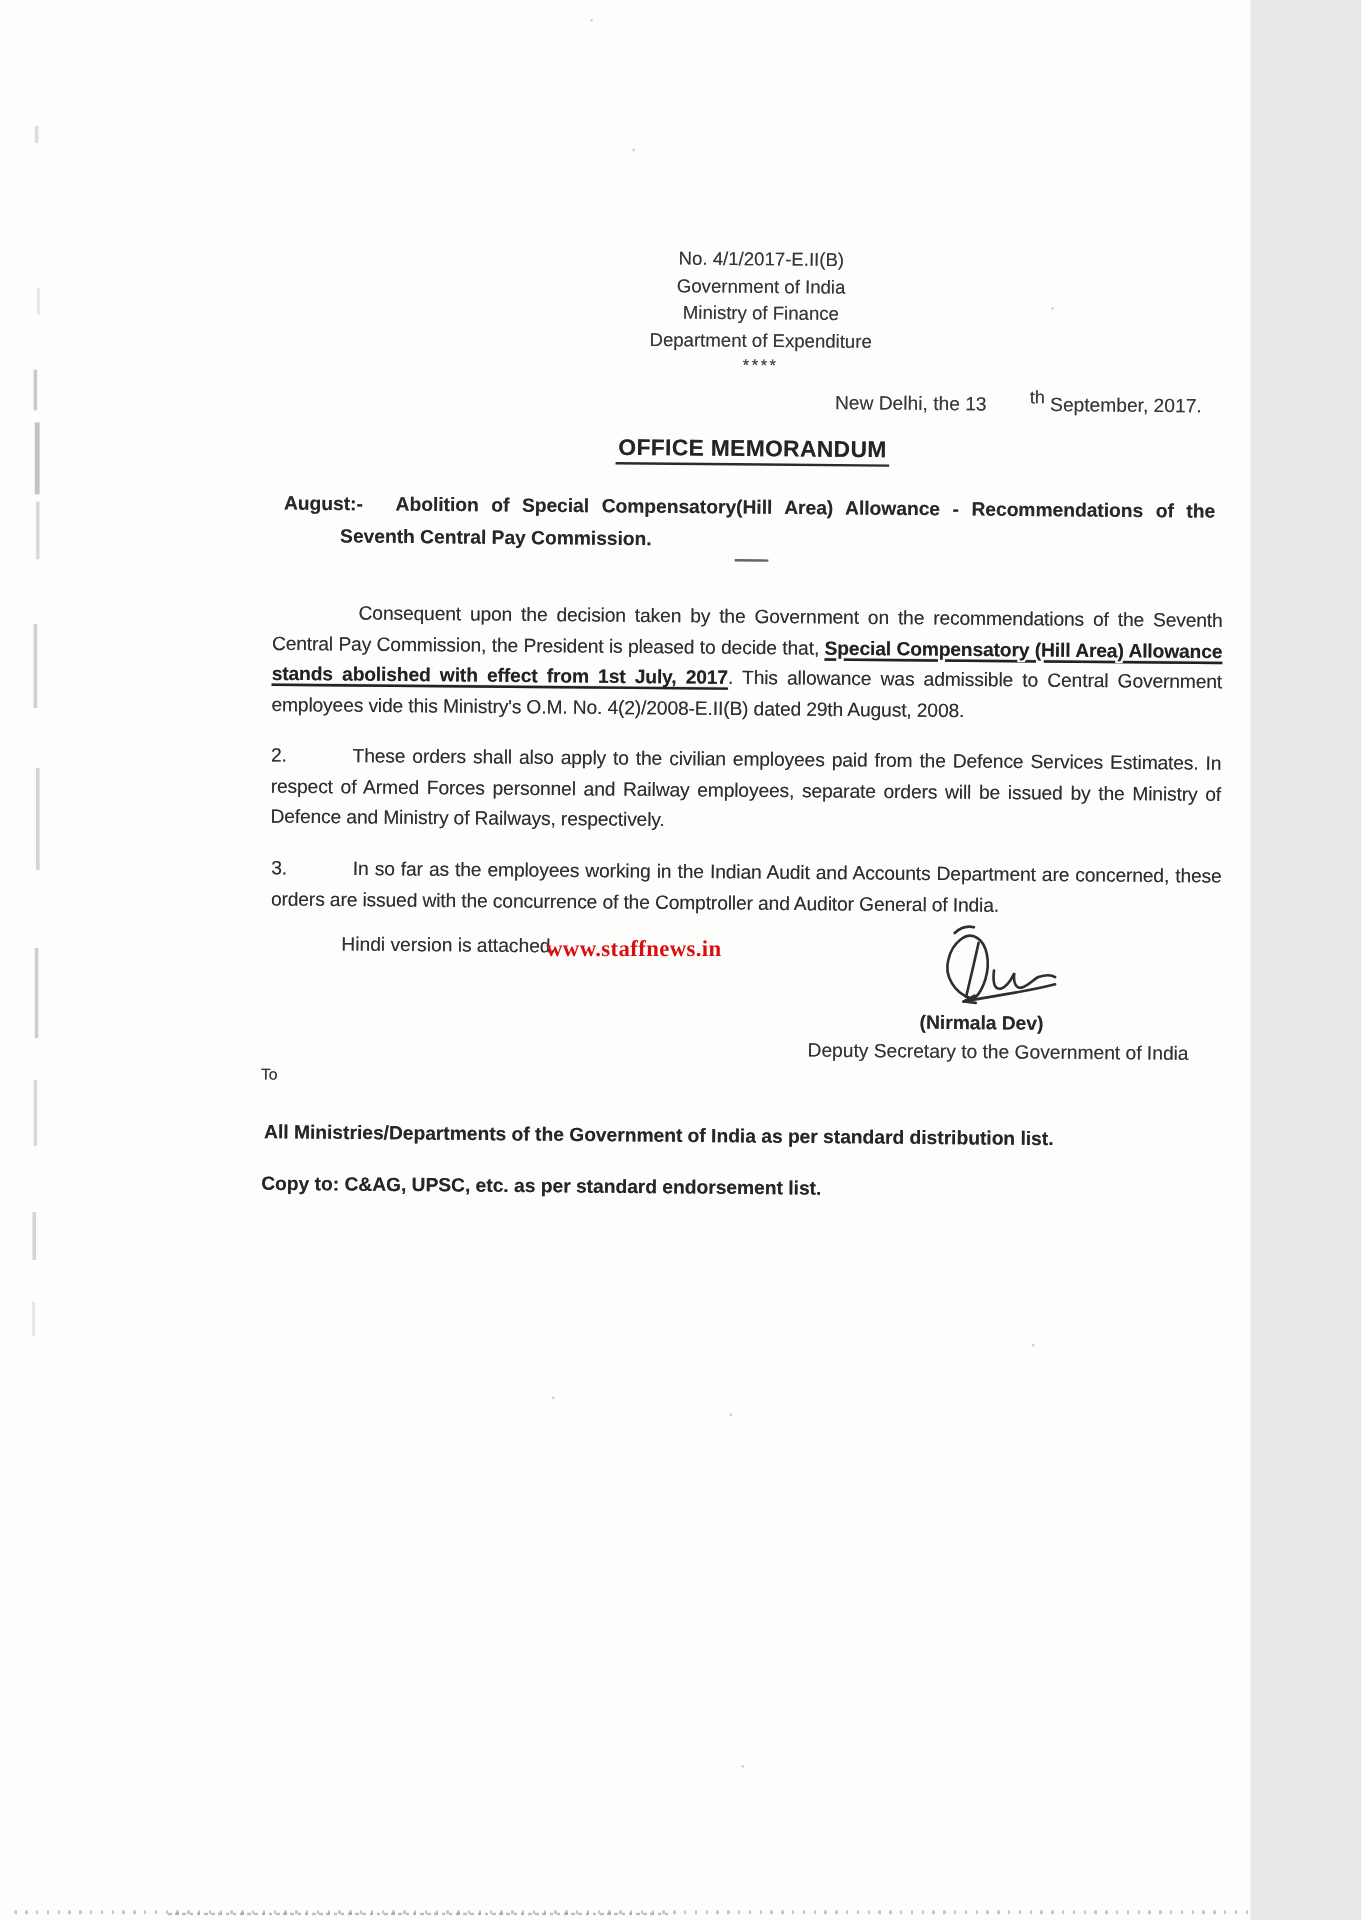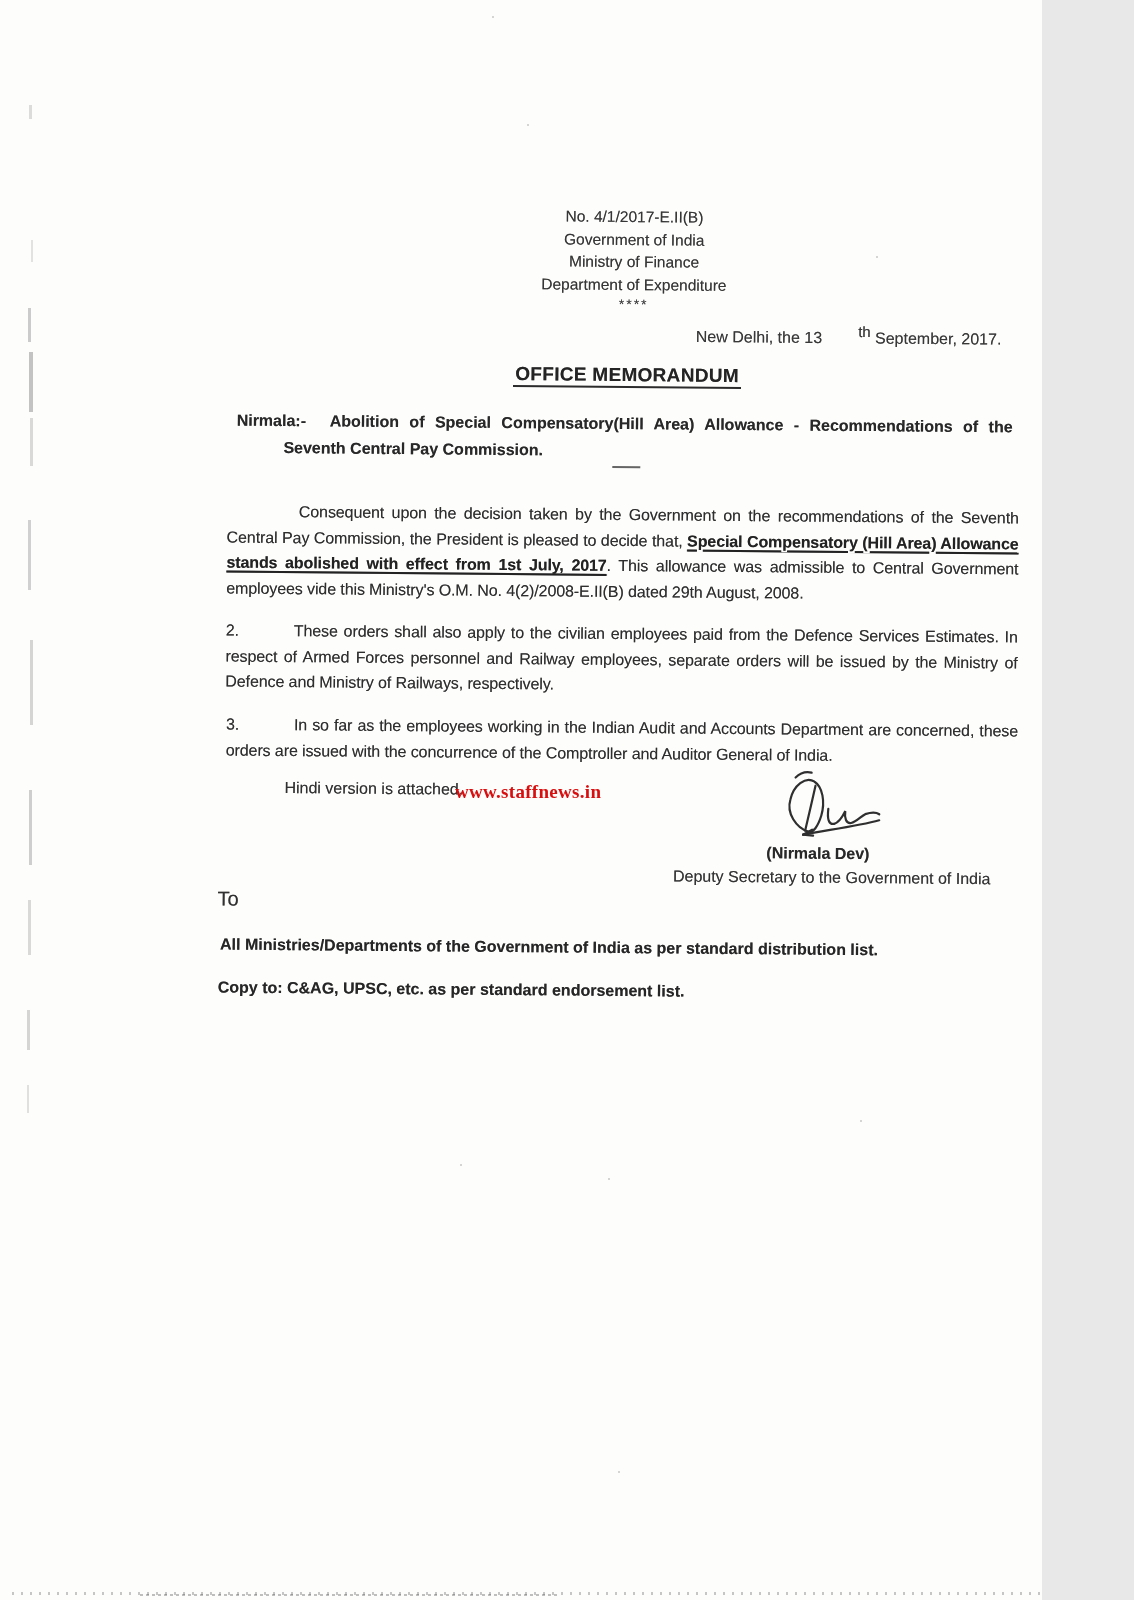--- a/index.html
+++ b/index.html
@@ -58,21 +58,21 @@
     left:455px;top:781px;
     font-family:"Liberation Serif",serif;font-weight:bold;
     font-size:19px;letter-spacing:.3px;z-index:5;
   }
 
   .sig-name{left:633px;top:843px;width:376px;text-align:center;
             font-weight:bold;font-size:16px;color:#282828;}
   .sig-desig{left:655px;top:867px;width:360px;text-align:center;
              font-size:16px;white-space:nowrap;color:#333;}
 
-  .to{left:221px;top:891px;font-size:20px;color:#303030;}
+  .to{left:221px;top:891px;font-size:13px;color:#303030;}
   .dist{left:224px;top:939px;font-size:16px;font-weight:bold;color:#262626;}
   .copy{left:222px;top:982px;font-size:16px;font-weight:bold;color:#262626;}
 
   
   .right-line{position:absolute;left:1124px;top:-15px;width:3.5px;height:1630px;
               background:#161616;
               transform:rotate(0.5deg);transform-origin:620px 500px;}
   .right-line-ghost{position:absolute;left:1131px;top:0;width:2px;height:210px;
               background:#6a6a6a;opacity:.5;}
   .ldash{position:absolute;background:#4a4a4a;}
@@ -101,21 +101,21 @@
 
     <div class="abs dateline t">
       <span>New Delhi, the 13</span><sup>th</sup><span> September, 2017.</span>
     </div>
 
     <div class="abs title t">
       <span>OFFICE MEMORANDUM</span>
     </div>
 
     <div class="abs subject t">
-      <span class="lbl">Nirmala:-</span>
+      <span class="lbl">August:-</span>
       <div class="txt">Abolition of Special Compensatory(Hill Area) Allowance - Recommendations of the Seventh Central Pay Commission.</div>
     </div>
 
     <div class="abs sepdash"></div>
 
     <div class="abs para p1 t">
       <span>Consequent upon the decision taken by the Government on the recommendations of the Seventh Central Pay Commission, the President is pleased to decide that, </span><span class="emph">Special Compensatory (Hill Area) Allowance stands abolished with effect from 1st July, 2017</span><span>. This allowance was admissible to Central Government employees vide this Ministry's O.M. No. 4(2)/2008-E.II(B) dated 29th August, 2008.</span>
     </div>
 
     <div class="abs para numpara p2 t">

